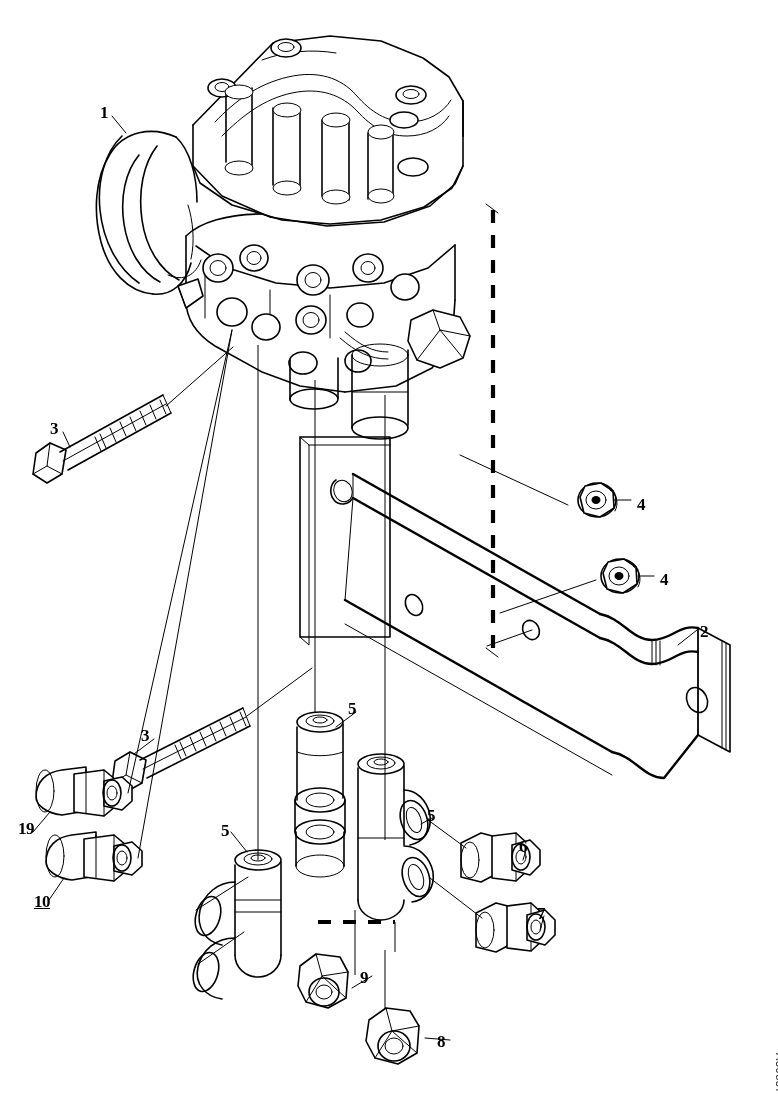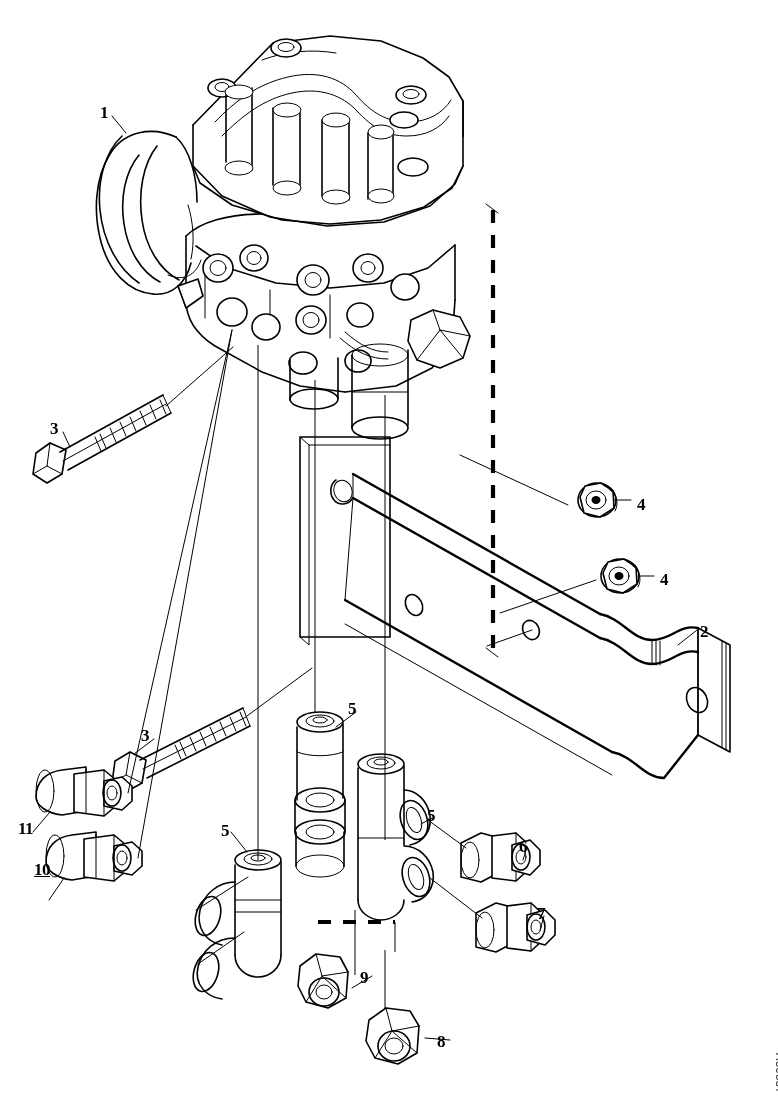--- a/index.html
+++ b/index.html
@@ -423,23 +423,23 @@
   </svg>
 
   <div class="callout" style="left:100px; top:104px;">1</div>
   <div class="callout" style="left:50px;  top:420px;">3</div>
   <div class="callout" style="left:637px; top:496px;">4</div>
   <div class="callout" style="left:660px; top:571px;">4</div>
   <div class="callout" style="left:700px; top:623px;">2</div>
   <div class="callout" style="left:348px; top:700px;">5</div>
   <div class="callout" style="left:141px; top:727px;">3</div>
   <div class="callout" style="left:427px; top:807px;">5</div>
-  <div class="callout" style="left:18px;  top:820px;">11</div>
+  <div class="callout" style="left:18px;  top:820px;">19</div>
   <div class="callout" style="left:221px; top:822px;">5</div>
   <div class="callout" style="left:519px; top:838px;">6</div>
-  <div class="callout" style="left:34px;  top:861px;text-decoration:underline;">10</div>
+  <div class="callout" style="left:34px;  top:893px;text-decoration:underline;">10</div>
   <div class="callout" style="left:537px; top:905px;">7</div>
   <div class="callout" style="left:360px; top:969px;">9</div>
   <div class="callout" style="left:437px; top:1033px;">8</div>
 
   <div id="figcode">A50857</div>
 
 </div>
 
 </body></html>

